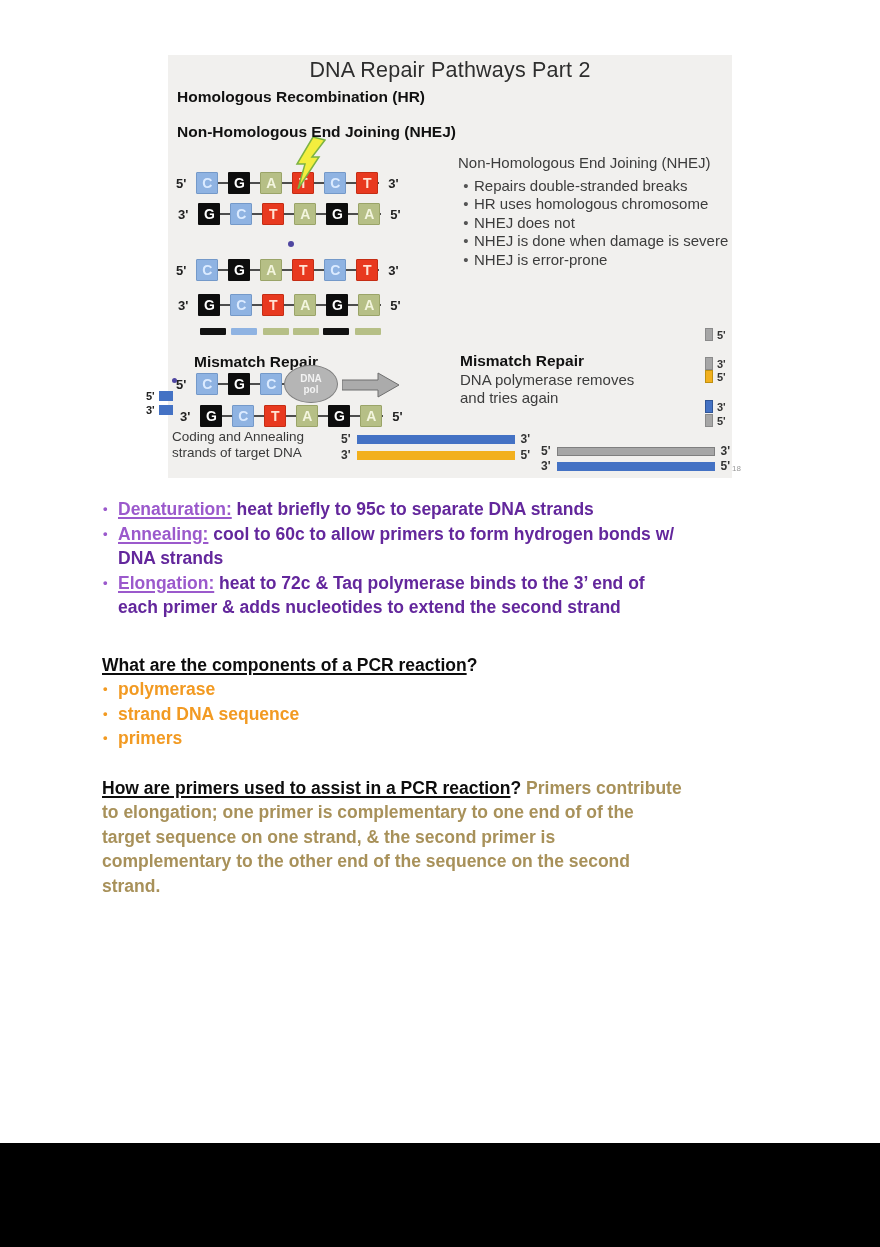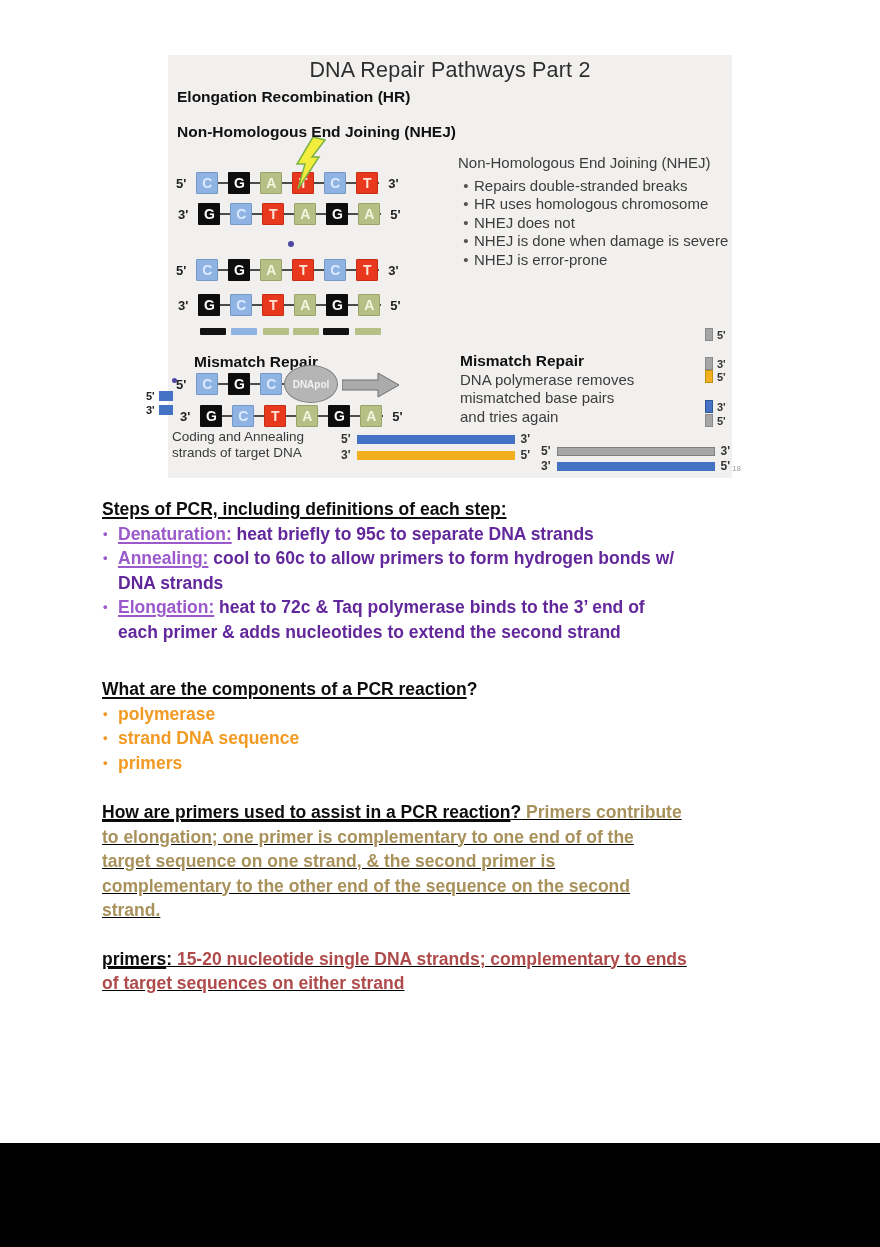--- a/index.html
+++ b/index.html
@@ -47,21 +47,21 @@
   .frag:nth-child(5){ left:155px; } .frag:nth-child(6){ left:187px; }
   [data-color="black"].frag { background:#121212; }
   [data-color="blue"].frag  { background:#8fb3e2; }
   [data-color="olive"].frag { background:#b6bf86; }
 
   .mm-header { position:absolute; left:26px; top:298px; font-weight:bold;
     font-size:15.5px; color:#111; }
 
   .enzyme { position:absolute; left:116px; top:310px; width:54px; height:38px;
     background:#b5b5b5; border:1px solid #7e7e7e; border-radius:50%; z-index:2;
-    display:flex; flex-direction:row; align-items:center; justify-content:center;
+    display:flex; flex-direction:column; align-items:center; justify-content:center;
     font-size:10px; font-weight:bold; color:#f2f2f2; line-height:11px; }
   .block-arrow { position:absolute; left:174px; top:317px; z-index:2; }
 
   .left-ticks { position:absolute; left:-22px; top:334px; }
   .ltick { display:flex; align-items:center; gap:4px; height:14px; }
   .ltick-label { font-size:11px; font-weight:bold; color:#222; }
   .ltick-swatch { width:14px; height:10px; }
   [data-color="blue"].ltick-swatch { background:#4472c4; }
 
   .edge-ticks { position:absolute; left:537px; top:0; }
@@ -105,35 +105,35 @@
   .plist li { position:relative; padding-left:16px; }
   .plist .mark { position:absolute; left:1px; top:0; font-size:13px; }
   .purple .mark { color:#9b59cc; }
   .purple .term { color:#9b59cc; }
   .purple .rest { color:#63279c; white-space:pre-wrap; }
   .orange .mark { color:#f29a22; }
   .orange .oitem { color:#f29a22; }
   .mt1 { margin-top:33px; }
   .mt2 { margin-top:25px; }
   .mt3 { margin-top:24px; }
-  .para { white-space:pre-wrap;text-decoration:underline; }
+  .para { white-space:pre-wrap; }
   .tan { color:#a8915a; }
   .red { color:#b04b4b; }
 
   .footer-bar { position:absolute; left:0; top:1143px; width:880px; height:104px;
     background:#000; }
 </style>
 </head>
 <body>
 
 <div class="page">
 
   <div class="card">
     <div class="slide-title">DNA Repair Pathways Part 2</div>
-    <div class="hdr hdr-hr">Elongation Recombination (HR)</div>
+    <div class="hdr hdr-hr">Homologous Recombination (HR)</div>
     <div class="hdr hdr-nhej">Non-Homologous End Joining (NHEJ)</div>
 
     <svg class="lightning" width="34" height="52" viewBox="0 0 34 52">
       <polygon points="21,0 33,3 20,20 27,20 6,52 13,27 5,27" fill="#f3ee3e" stroke="#7cb342" stroke-width="1.5"></polygon>
     </svg>
 
     <div class="strand row0">
         <span class="slabel">5'</span>
         <span class="sq" data-color="blue">C</span>
         <span class="sq" data-color="black">G</span>
@@ -266,21 +266,20 @@
         <div class="sbullet">
             <span class="mark">•</span>
             <span>NHEJ is error-prone</span>
           </div>
       </div>
     </div>
 
     <div class="mm-side">
       <div class="mm-side-header">Mismatch Repair</div>
       <div>DNA polymerase removes</div>
-      <div>mismatched base pairs</div>
       <div>and tries again</div>
     </div>
 
     <div class="coding-label">
       <div>Coding and Annealing</div>
       <div>strands of target DNA</div>
     </div>
     <div class="bbar-group bbar-g1">
       <span class="bbar-label">5'</span>
       <span class="bbar" data-color="blue"></span>
@@ -299,21 +298,20 @@
     <div class="bbar-group bbar-g4">
       <span class="bbar-label">3'</span>
       <span class="bbar" data-color="blue"></span>
       <span class="bbar-label">5'</span>
       <span class="bbar-sub">18</span>
     </div>
   </div>
 
   <div class="notes">
 
-    <div class="nh"><span class="u">Steps of PCR, including definitions of each step:</span></div>
     <ul class="plist purple">
       <li><span class="mark">•</span><span class="term u">Denaturation:</span><span class="rest"> heat briefly to 95c to separate DNA strands</span></li>
       <li><span class="mark">•</span><span class="term u">Annealing:</span><span class="rest"> cool to 60c to allow primers to form hydrogen bonds w/
 DNA strands</span></li>
       <li><span class="mark">•</span><span class="term u">Elongation:</span><span class="rest"> heat to 72c &amp; Taq polymerase binds to the 3’ end of
 each primer &amp; adds nucleotides to extend the second strand</span></li>
     </ul>
 
     <div class="nh mt1"><span class="u">What are the components of a PCR reaction</span><span>?</span></div>
     <ul class="plist orange">
@@ -321,19 +319,17 @@
       <li><span class="mark">•</span><span class="oitem">strand DNA sequence</span></li>
       <li><span class="mark">•</span><span class="oitem">primers</span></li>
     </ul>
 
     <p class="para mt2"><span class="nh u">How are primers used to assist in a PCR reaction</span><span class="nh">?</span><span class="tan"> Primers contribute
 to elongation; one primer is complementary to one end of of the
 target sequence on one strand, &amp; the second primer is
 complementary to the other end of the sequence on the second
 strand.</span></p>
 
-    <p class="para mt3"><span class="nh u">primers</span><span class="nh">:</span><span class="red"> 15-20 nucleotide single DNA strands; complementary to ends
-of target sequences on either strand</span></p>
 
   </div>
 
   <div class="footer-bar"></div>
 </div>
 
 </body></html>

